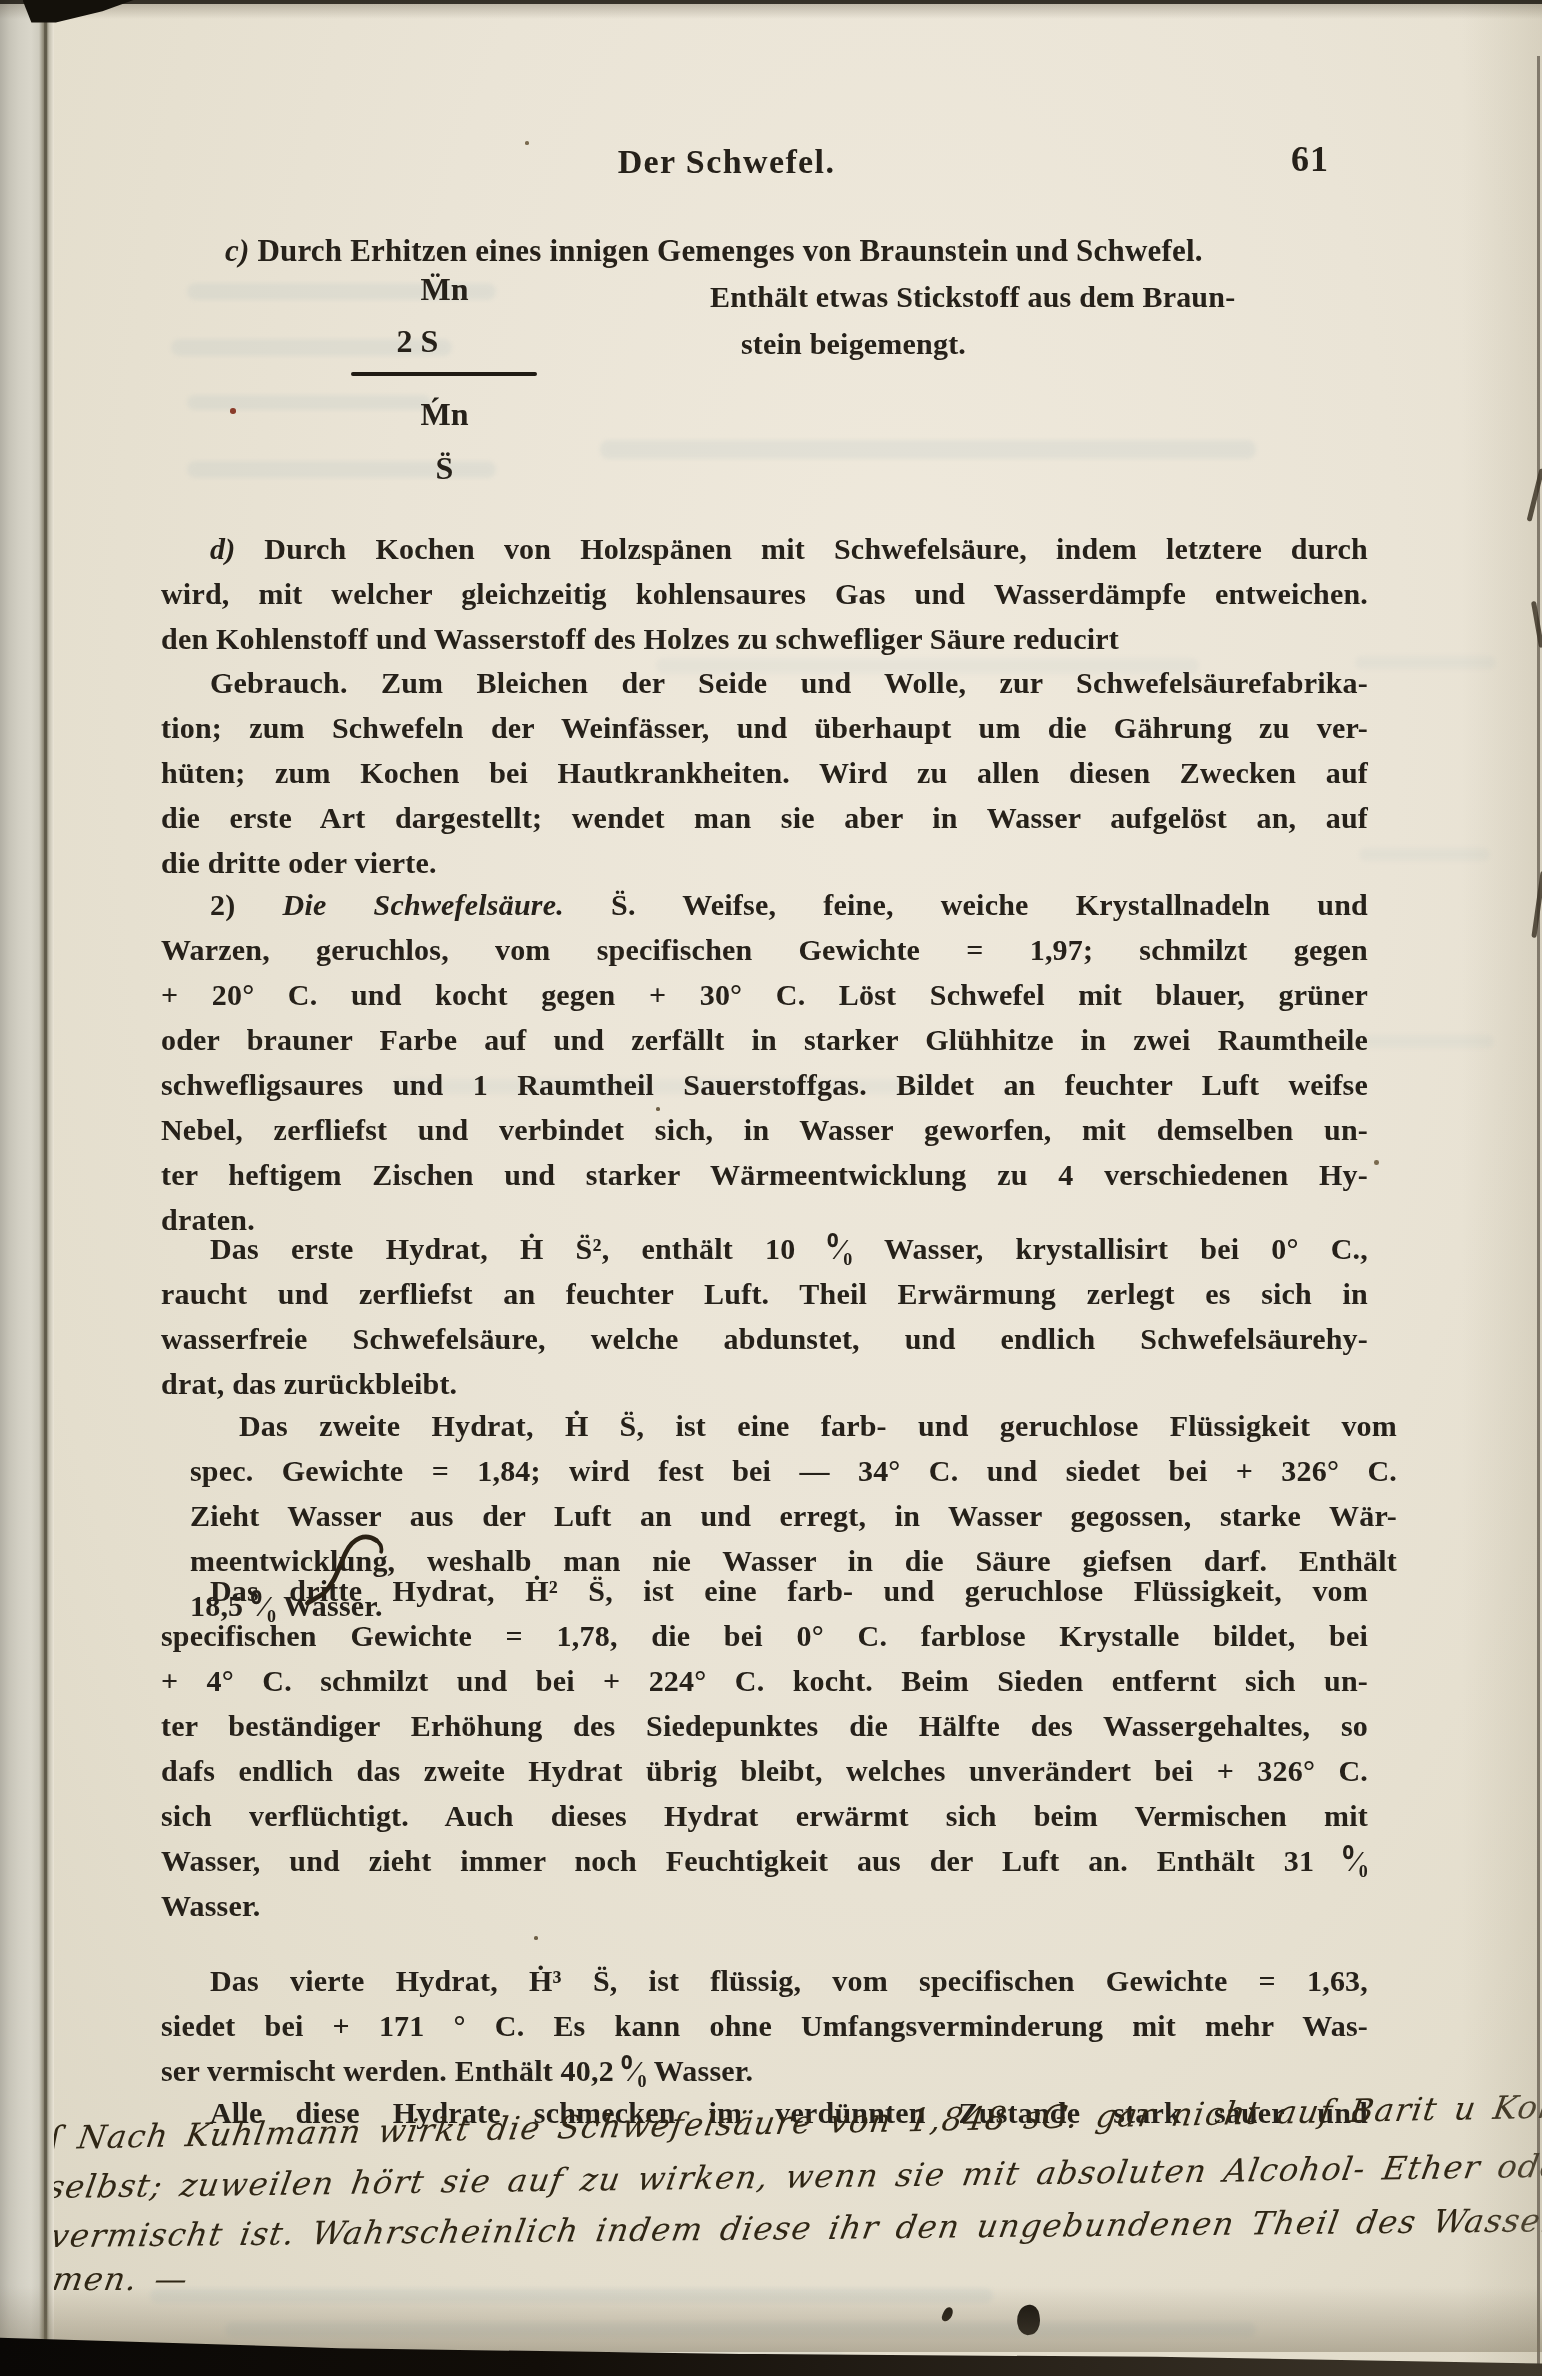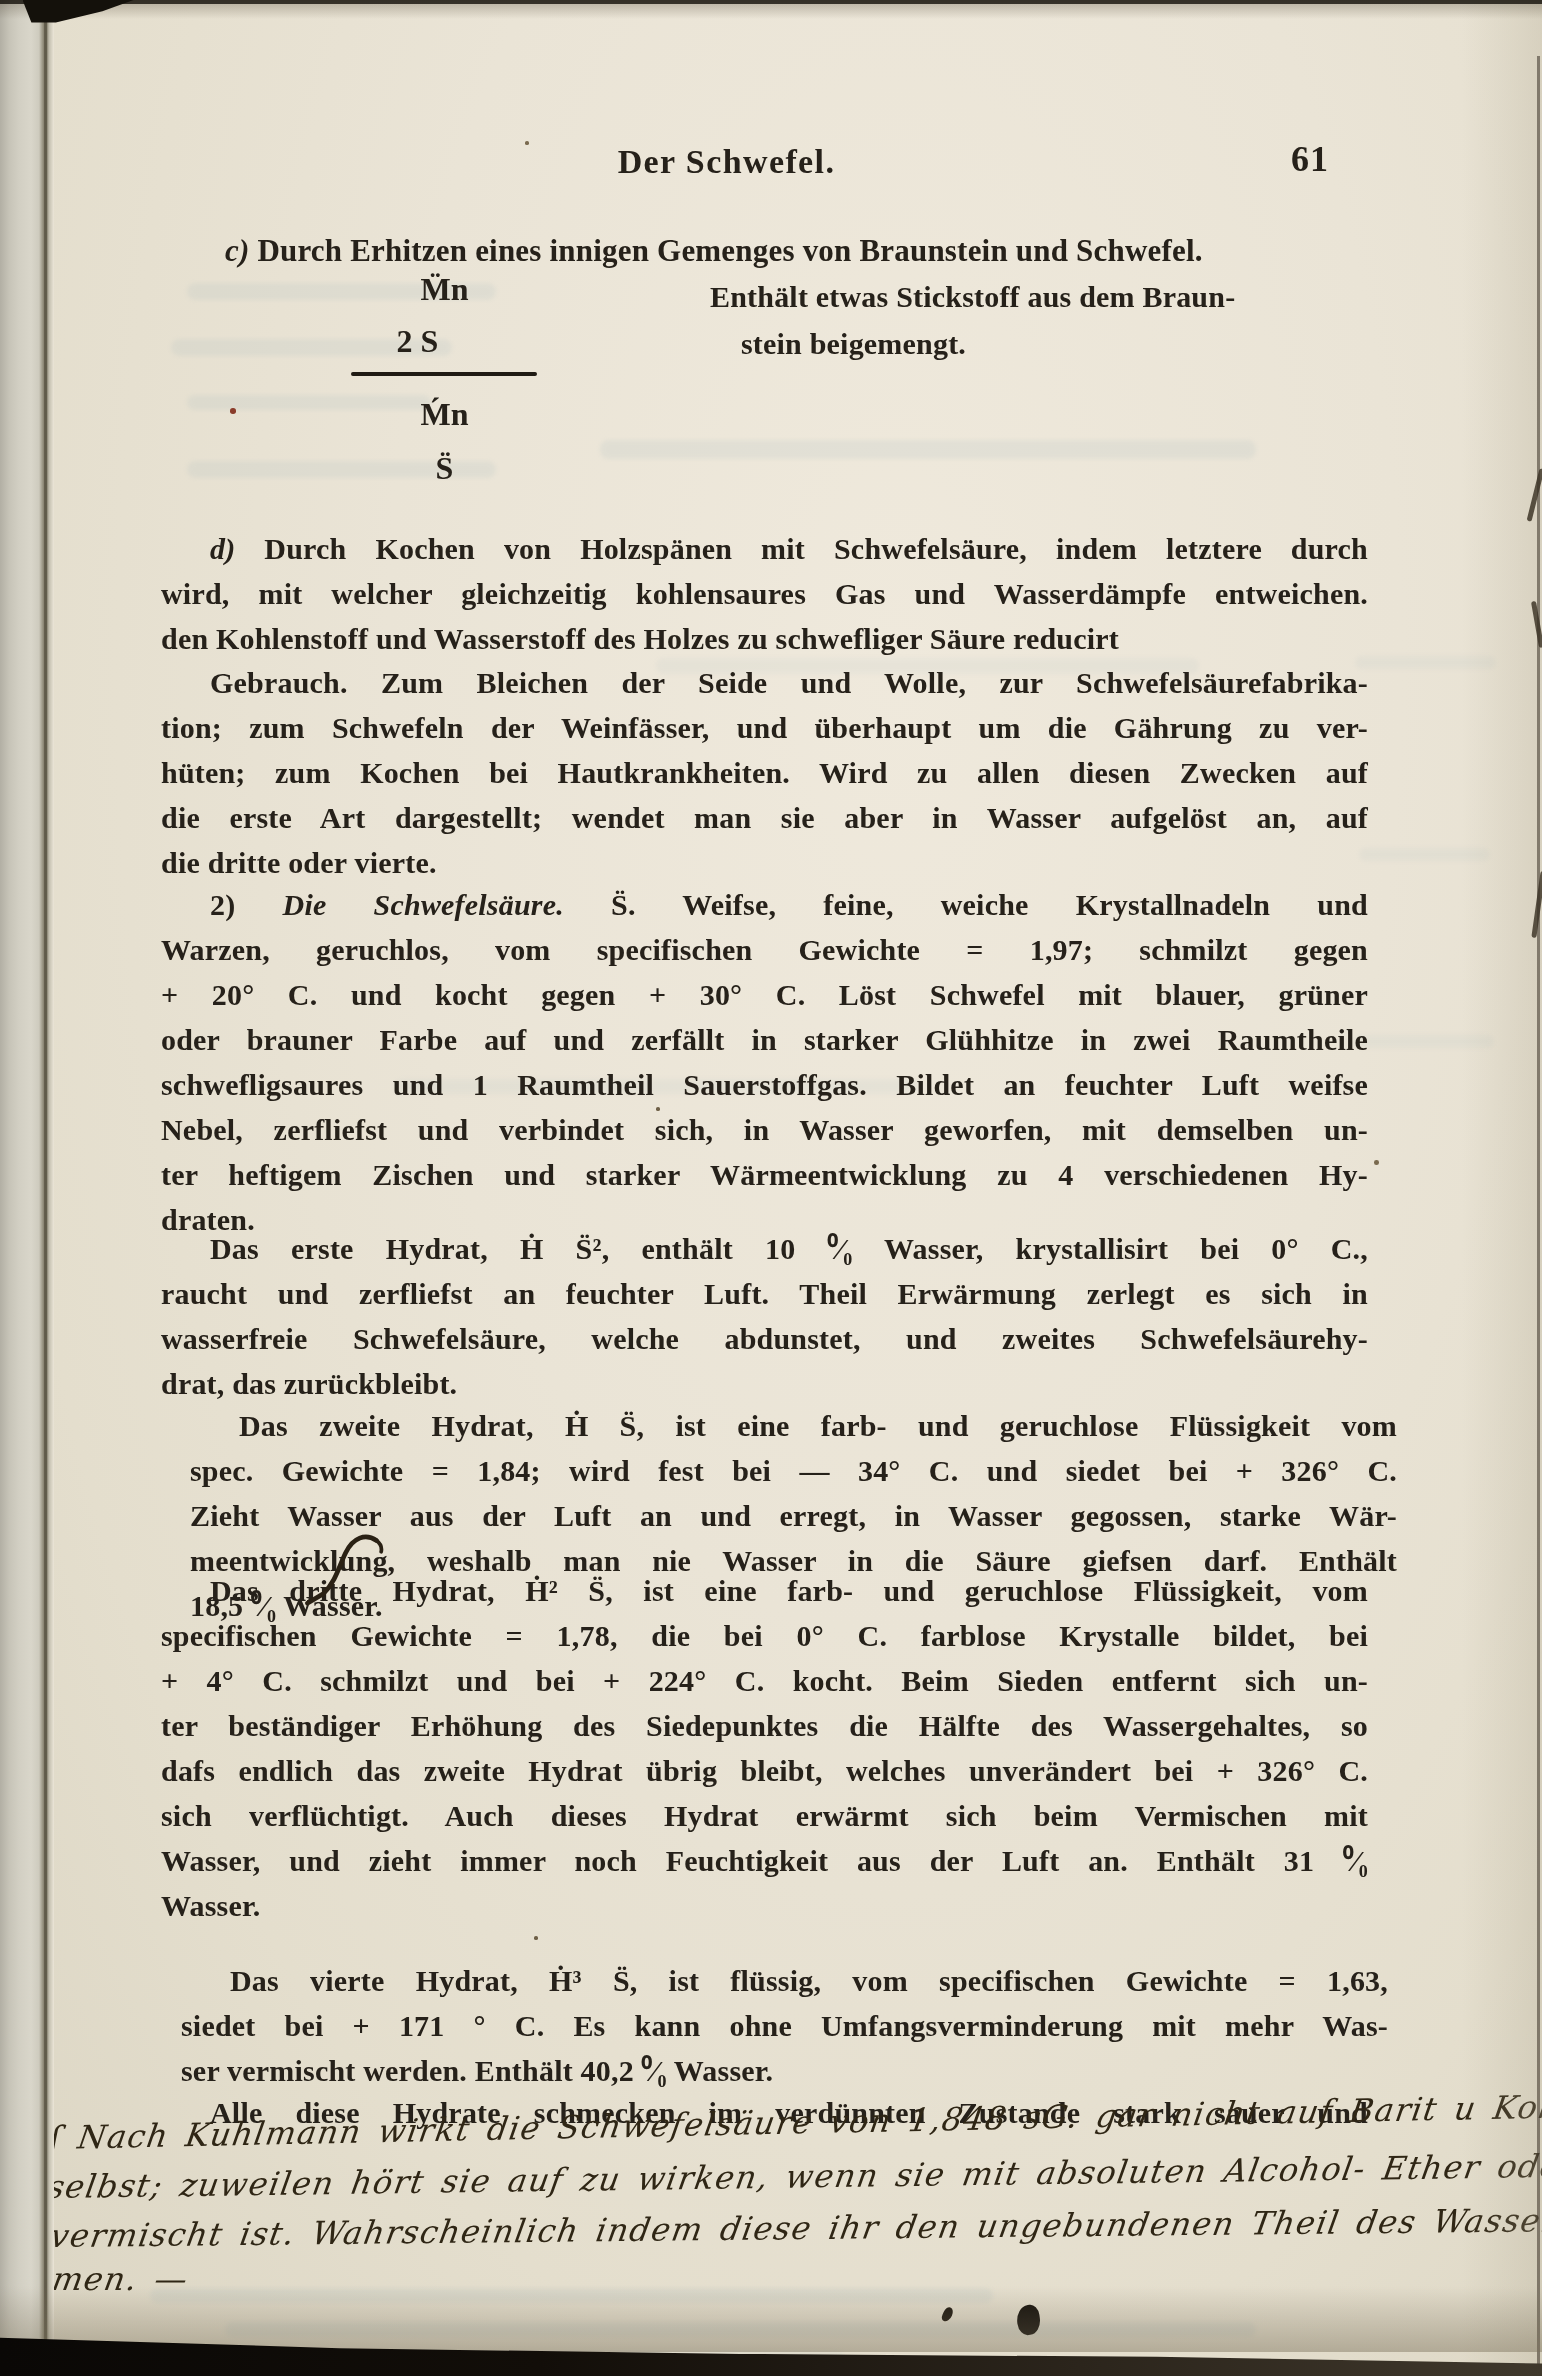--- a/index.html
+++ b/index.html
@@ -144,41 +144,41 @@
         <div class="line">schwefligsaures und 1 Raumtheil Sauerstoffgas.  Bildet an feuchter Luft weifse</div>
         <div class="line">Nebel, zerfliefst und verbindet sich, in Wasser geworfen, mit demselben un-</div>
         <div class="line">ter heftigem Zischen und starker Wärmeentwicklung zu 4 verschiedenen Hy-</div>
         <div class="line">draten.</div>
       </div>
   </div>
 
   <div class="print block lines indent-first" style="top:1226px;">
       <div class="line">Das erste Hydrat, Ḣ S̈², enthält 10 ⁰⁄₀ Wasser, krystallisirt bei 0° C.,</div>
       <div class="line">raucht und zerfliefst an feuchter Luft.  Theil Erwärmung zerlegt es sich in</div>
-      <div class="line">wasserfreie Schwefelsäure, welche abdunstet, und zweites Schwefelsäurehy-</div>
+      <div class="line">wasserfreie Schwefelsäure, welche abdunstet, und endlich Schwefelsäurehy-</div>
       <div class="line">drat, das zurückbleibt.</div>
     </div>
   <div class="print block lines indent-first" style="top:1403px;margin-left:29px;">
       <div class="line">Das zweite Hydrat, Ḣ S̈, ist eine farb- und geruchlose Flüssigkeit vom</div>
       <div class="line">spec. Gewichte = 1,84; wird fest bei — 34° C. und siedet bei + 326° C.</div>
       <div class="line">Zieht Wasser aus der Luft an und erregt, in Wasser gegossen, starke Wär-</div>
       <div class="line">meentwicklung, weshalb man nie Wasser in die Säure giefsen darf.  Enthält</div>
       <div class="line">18,5 ⁰⁄₀ Wasser.</div>
     </div>
   <div class="print block lines indent-first" style="top:1568px;">
       <div class="line">Das dritte Hydrat, Ḣ² S̈, ist eine farb- und geruchlose Flüssigkeit, vom</div>
       <div class="line">specifischen Gewichte = 1,78, die bei 0° C. farblose Krystalle bildet, bei</div>
       <div class="line">+ 4° C. schmilzt und bei + 224° C. kocht.  Beim Sieden entfernt sich un-</div>
       <div class="line">ter beständiger Erhöhung des Siedepunktes die Hälfte des Wassergehaltes, so</div>
       <div class="line">dafs endlich das zweite Hydrat übrig bleibt, welches unverändert bei + 326° C.</div>
       <div class="line">sich verflüchtigt.  Auch dieses Hydrat erwärmt sich beim Vermischen mit</div>
       <div class="line">Wasser, und zieht immer noch Feuchtigkeit aus der Luft an.  Enthält 31 ⁰⁄₀</div>
       <div class="line">Wasser.</div>
     </div>
-  <div class="print block lines indent-first" style="top:1958px;margin-left:20px;">
+  <div class="print block lines indent-first" style="top:1958px;">
       <div class="line">Das vierte Hydrat, Ḣ³ S̈, ist flüssig, vom specifischen Gewichte = 1,63,</div>
       <div class="line">siedet bei + 171 ° C.  Es kann ohne Umfangsverminderung mit mehr Was-</div>
       <div class="line">ser vermischt werden.  Enthält 40,2 ⁰⁄₀ Wasser.</div>
     </div>
 
   <div class="print block" style="top:2090px;font-family:Liberation Serif, serif;">
     <div class="line indent force-just">Alle diese Hydrate schmecken im verdünnten Zustande stark sauer und</div>
   </div>
 
   <svg class="checkmark" width="86" height="77" viewBox="0 0 92 82">

